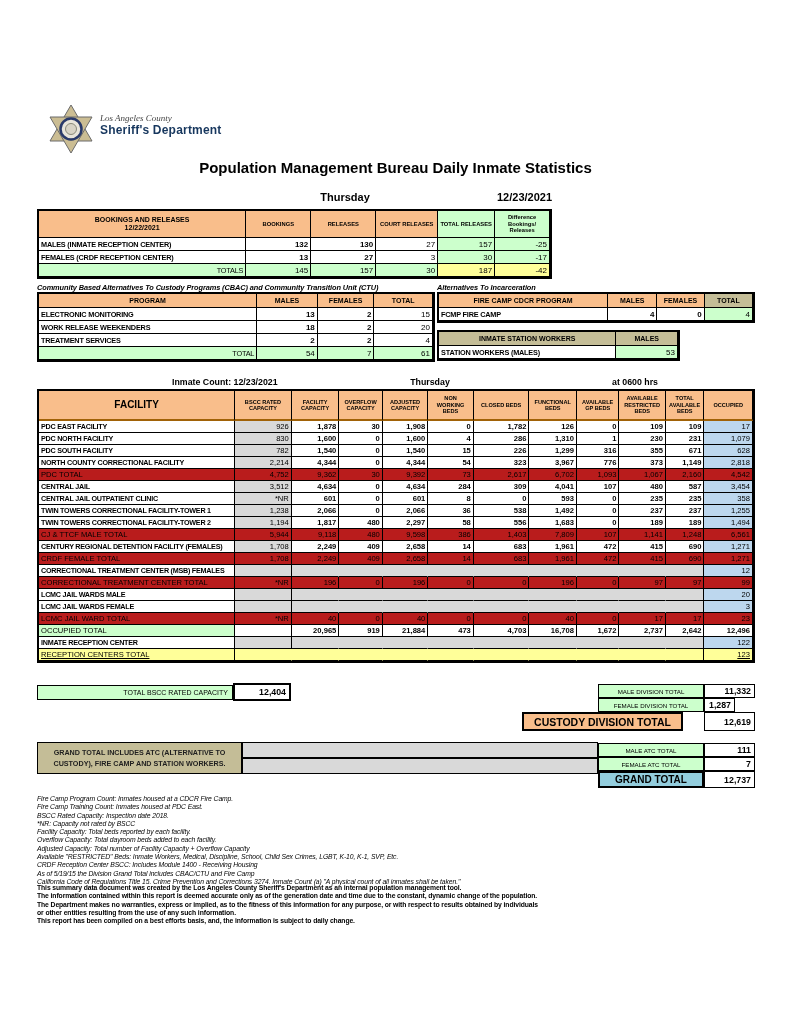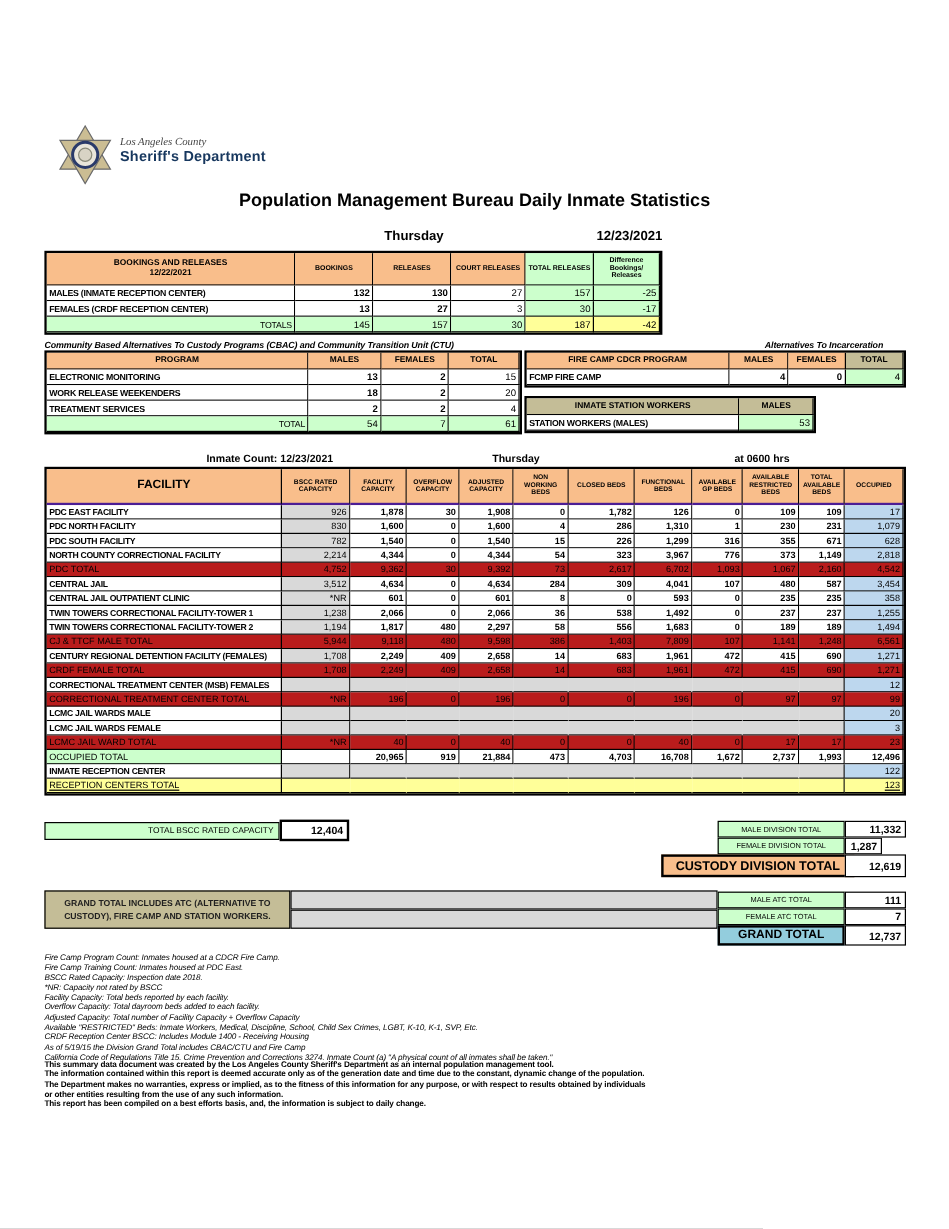--- a/index.html
+++ b/index.html
@@ -48,21 +48,21 @@
 
   
   .fc{width:318px;font-size:8px;} .fc th{font-size:7px;height:13px;} .fc td{height:12px;}
   .sw{width:243px;font-size:8px;} .sw th{font-size:7px;height:13px;} .sw td{height:12px;}
   .fc td.rl,.sw td.rl{text-align:left;font-weight:bold;font-size:7.3px;letter-spacing:-.2px;}
   .fc td.bold{font-weight:bold;}
   .fc td.grn,.sw td.grn{background:#CCFFCC;}
 
   
   .ft{width:718px;font-size:7.6px;}
-  .ft th{height:28px;font-size:5.6px;line-height:1.15;white-space:normal;border-bottom:2px solid #4c1d95;text-align:center;}
+  .ft th{height:28px;font-size:5.6px;line-height:1.15;white-space:normal;border-bottom:2px solid #a16207;text-align:center;}
   .ft th.fac{font-size:10px;}
   .ft td{height:11px;text-align:right;}
   .ft td.fl{text-align:left;}
   .ft tr.rt-f td.fl,.ft tr.rt-g td.fl{font-weight:bold;font-size:7.2px;letter-spacing:-.25px;}
   .ft tr.rt-f td.c0{background:#D9D9D9;}
   .ft tr.rt-f td.v{font-weight:bold;}
   .ft tr.rt-f td.c10{background:#BDD7EE;}
   .ft tr.rt-t td{background:#b91c1c;}
   .ft tr.rt-g td.c0{background:#D9D9D9;}
   .ft tr.rt-g td.v{background:#D9D9D9;border-right-color:#D9D9D9;}
@@ -210,21 +210,21 @@
 
         <tr class="rt-t">
           <td class="cl">TOTAL</td>
           <td class="num k0">54</td>
           <td class="num k1">7</td>
           <td class="num k2">61</td>
         </tr>
       </tbody>
   </table>
 
-  <div class="abs sec-title" style="left:418px;top:283px;width:318px;text-align:right;">Alternatives To Incarceration</div>
+  <div class="abs sec-title" style="left:437px;top:283px;width:318px;text-align:left;">Alternatives To Incarceration</div>
   <table class="tbl fc abs" style="left:437px;top:292px;">
     <colgroup>
         <col style="width:168px">
         <col style="width:49px">
         <col style="width:47px">
         <col style="width:48px">
       </colgroup>
     <thead>
       <tr>
         <th>FIRE CAMP CDCR PROGRAM</th>
@@ -559,21 +559,21 @@
           <td class="fl">OCCUPIED TOTAL</td>
           <td class="c0"></td>
           <td class="v c1">20,965</td>
           <td class="v c2">919</td>
           <td class="v c3">21,884</td>
           <td class="v c4">473</td>
           <td class="v c5">4,703</td>
           <td class="v c6">16,708</td>
           <td class="v c7">1,672</td>
           <td class="v c8">2,737</td>
-          <td class="v c9">1,993</td>
+          <td class="v c9">2,642</td>
           <td class="c10">12,496</td>
         </tr>
 
         <tr class="rt-g">
           <td class="fl">INMATE RECEPTION CENTER</td>
           <td class="c0"></td>
           <td class="v c1"></td>
           <td class="v c2"></td>
           <td class="v c3"></td>
           <td class="v c4"></td>
@@ -603,21 +603,21 @@
       </tbody>
   </table>
 
   <div class="abs cell bscc-lab" style="left:37px;top:685px;width:196px;height:15px;">TOTAL BSCC RATED CAPACITY</div>
   <div class="abs cell val bscc-val" style="left:233px;top:683px;width:58px;height:18px;">12,404</div>
 
   <div class="abs cell lab-grn" style="left:598px;top:684px;width:106px;height:14px;">MALE DIVISION TOTAL</div>
   <div class="abs cell val" style="left:704px;top:684px;width:51px;height:14px;">11,332</div>
   <div class="abs cell lab-grn" style="left:598px;top:698px;width:106px;height:14px;">FEMALE DIVISION TOTAL</div>
   <div class="abs cell val" style="left:704px;top:698px;width:31px;height:14px;">1,287</div>
-  <div class="abs cell custody-lab" style="left:551px;top:712px;width:161px;height:19px;">CUSTODY DIVISION TOTAL</div>
+  <div class="abs cell custody-lab" style="left:522px;top:712px;width:161px;height:19px;">CUSTODY DIVISION TOTAL</div>
   <div class="abs cell val" style="left:704px;top:712px;width:51px;height:19px;">12,619</div>
 
   <div class="abs tan-note" style="left:37px;top:742px;width:205px;height:32px;">
     <div>GRAND TOTAL INCLUDES ATC (ALTERNATIVE TO</div>
     <div>CUSTODY), FIRE CAMP AND STATION WORKERS.</div>
   </div>
   <div class="abs gray-bar" style="left:242px;top:742px;width:356px;height:16px;"></div>
   <div class="abs gray-bar" style="left:242px;top:758px;width:356px;height:16px;"></div>
   <div class="abs cell lab-grn" style="left:598px;top:743px;width:106px;height:14px;">MALE ATC TOTAL</div>
   <div class="abs cell val" style="left:704px;top:743px;width:51px;height:14px;">111</div>

